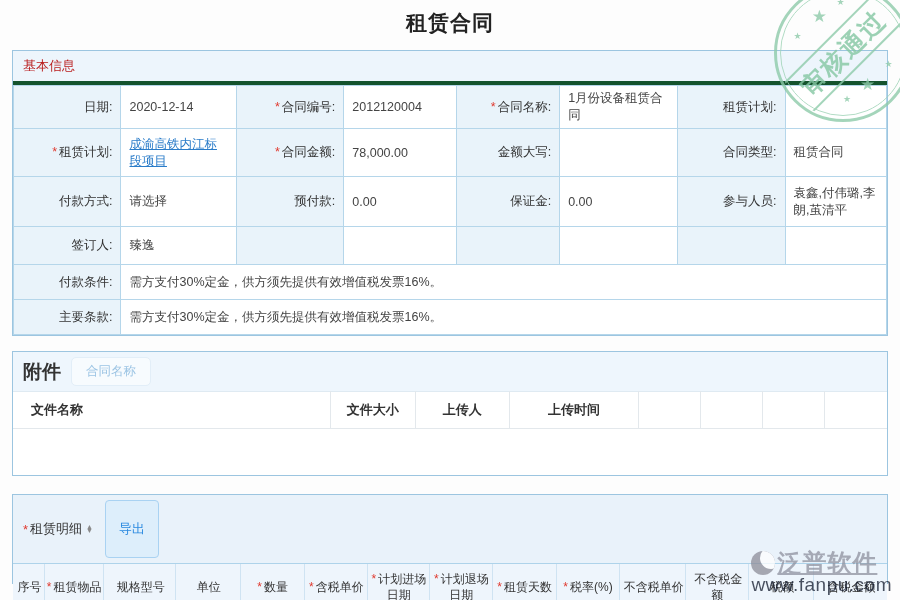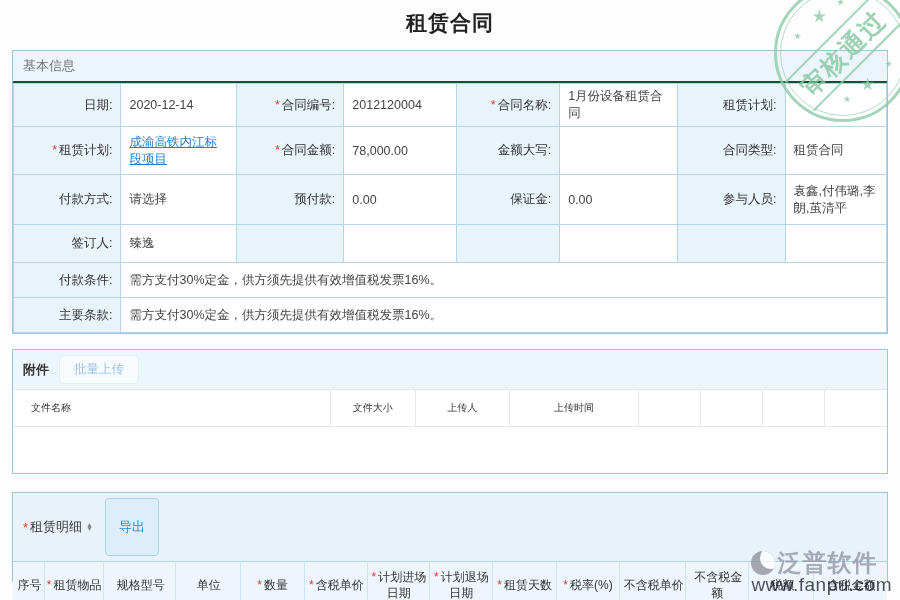--- a/index.html
+++ b/index.html
@@ -27,39 +27,39 @@
   .s5 { left:50%; top:82%; font-size:9px; }
   .s6 { left:82%; top:55%; font-size:9px; }
 
   
   .section { margin:0 12px; border:1px solid #9cc5e0; background:#fff; }
   .sec-basic   { margin-top:13px; }
   .sec-attach  { margin-top:15px; }
   .sec-detail  { margin-top:18px; height:90px; }
 
   
-  .sec-head { background:#edf5fc; padding:6px 10px; font-size:13px; color:#737373; border-bottom:2px solid #14532d; }
+  .sec-head { background:#edf5fc; padding:6px 10px; font-size:13px; color:#b91c1c; border-bottom:4px solid #14532d; }
   table.binfo { width:100%; border-collapse:collapse; table-layout:fixed; }
   table.binfo td { border:1px solid #b5d6ea; font-size:12.5px; vertical-align:middle; }
   table.binfo td.lbl { background:#e9f3fa; text-align:right; padding:4px 8px 4px 8px; color:#333; }
   table.binfo td.val { background:#fff; padding:4px 8px; color:#444; word-break:break-all; }
   table.binfo tr.h40 td { height:40px; } table.binfo tr.h48 td { height:48px; }
   table.binfo tr.h52 td { height:52px; } table.binfo tr.h50 td { height:50px; }
   table.binfo tr.h38 td { height:38px; } table.binfo tr.h35 td { height:35px; }
   .req { color:#e0392e; margin-right:2px; }
   a.link { color:#2a7cc9; text-decoration:underline; cursor:pointer; }
 
   
   .attach-head { display:flex; align-items:center; gap:10px; background:#eef6fd; padding:5px 10px; }
-  .attach-title { font-size:13px; font-weight:bold; color:#333; }
+  .attach-title { font-size:19px; font-weight:bold; color:#333; }
   .btn-bulk { background:#f7fbfe; border:1px solid #e2eef8; color:#9cc4e4; font-size:12.5px;
     padding:5px 14px; border-radius:5px; cursor:pointer; }
   table.attach { width:100%; border-collapse:collapse; table-layout:fixed; background:#fff; }
   table.attach th { border-right:1px solid #e3e8ec; border-bottom:1px solid #e3e8ec; border-top:1px solid #dfeaf2;
-    height:37px; font-size:10px; font-weight:normal; color:#333; text-align:center; background:#fff; }
+    height:37px; font-size:13px; font-weight:bold; color:#333; text-align:center; background:#fff; }
   table.attach th:first-child { text-align:left; padding-left:18px; }
   table.attach th:last-child { border-right:none; }
   .attach-body { height:46px; background:#fff; }
 
   
   .detail-head { display:flex; align-items:center; gap:12px; background:#e9f2fa; padding:5px 10px; border-bottom:1px solid #aed3ea; }
   .detail-title { font-size:13px; color:#333; display:flex; align-items:center; }
   .sort-icon { display:inline-flex; flex-direction:column; margin-left:4px; color:#8a8a8a; line-height:.55; font-size:7px; }
   .btn-export { background:#ddeefb; border:1px solid #a9d2f2; color:#2b8ae0; font-size:13px;
     padding:19px 13px; border-radius:4px; cursor:pointer; }
@@ -67,21 +67,21 @@
   table.detail th { background:#eef5fc; border-right:1px solid #cfe3f2; height:46px;
     font-size:12px; font-weight:normal; color:#333; text-align:center; padding:3px 1px;
     line-height:1.35; word-break:break-all; vertical-align:middle; }
   table.detail th:last-child { border-right:none; }
 
   
   .watermark { position:absolute; right:8px; top:547px; z-index:30; pointer-events:none; opacity:.75; text-align:left; }
   .wm-row { display:flex; align-items:center; gap:2px; }
   .wm-icon { width:24px; height:24px; border-radius:50%; background:#8d8d99; position:relative; overflow:hidden; flex:0 0 auto; }
   .wm-icon::after { content:""; position:absolute; left:9px; top:-4px; width:22px; height:22px; border-radius:50%; background:#fff; }
-  .wm-brand { font-size:24px; font-weight:bold; color:#8f919f; letter-spacing:1px; white-space:nowrap; }
+  .wm-brand { font-size:24px; font-weight:bold; color:#8f919f; letter-spacing:1px; white-space:nowrap;text-decoration:underline; }
   .wm-url { font-size:19px; color:#0f172a; letter-spacing:.5px; margin-top:-5px; margin-left:0; white-space:nowrap; }
 </style>
 </head>
 <body>
 
 <div class="page">
 
   <div class="page-title">租赁合同</div>
 
   <div class="stamp">
@@ -160,21 +160,21 @@
         <td class="lbl">主要条款:</td>
         <td class="val" colspan="7">需方支付30%定金，供方须先提供有效增值税发票16%。</td>
       </tr>
     </tbody>
       </table>
   </div>
 
   <div class="section sec-attach">
     <div class="attach-head">
       <span class="attach-title">附件</span>
-      <button class="btn-bulk">批量上传</button>
+      <button class="btn-bulk">合同名称</button>
     </div>
     <table class="attach">
       <colgroup>
         <col style="width:36.3%">
           <col style="width:9.7%">
           <col style="width:10.8%">
           <col style="width:14.8%">
         <col style="width:7.1%">
           <col style="width:7.1%">
           <col style="width:7.1%">

